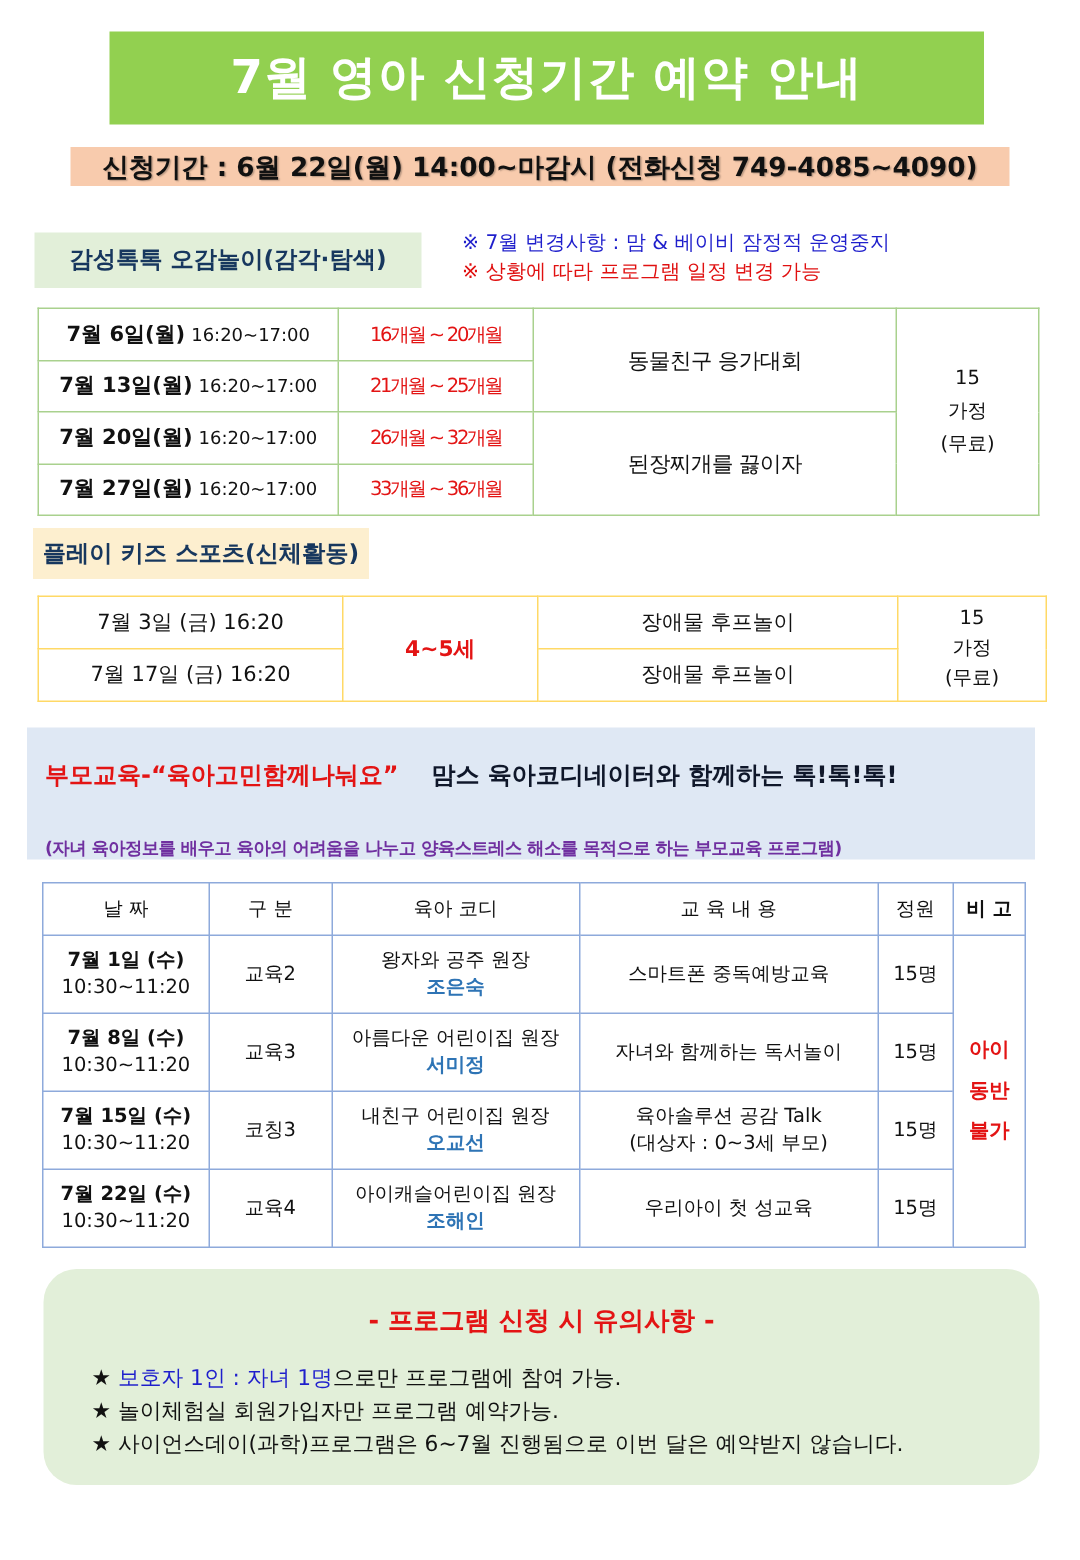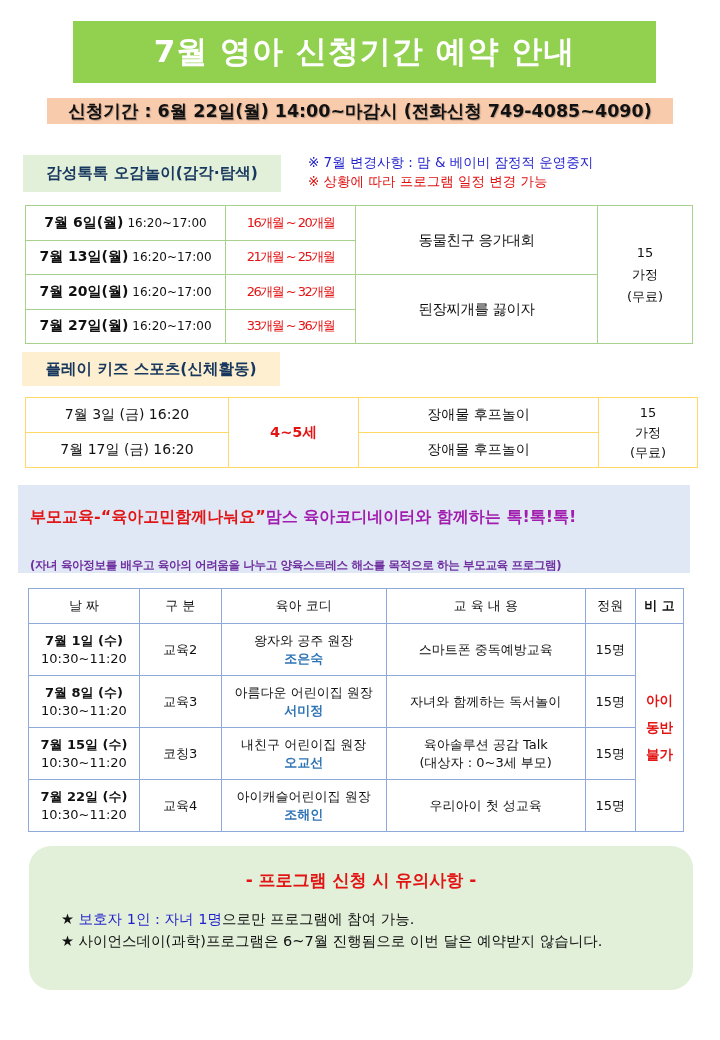--- a/index.html
+++ b/index.html
@@ -14,21 +14,21 @@
   .title-banner span { color: #fff; font-size: 31px; font-weight: bold; letter-spacing: 1px; }
 
   
   .period-bar { left: 47px; top: 98px; width: 626px; height: 26px; background: #f8cbad;
     display: flex; align-items: center; justify-content: center; }
   .period-bar span { font-size: 17.5px; font-weight: bold; color: #111; text-shadow: 1px 1px 1px rgba(0,0,0,0.25); }
 
   
   .section-label { display: flex; align-items: center; justify-content: center; font-weight: bold; color: #17375e; }
   .sec1 { left: 23px; top: 155px; width: 258px; height: 37px; background: #e2efd9; font-size: 15.5px; }
-  .sec2 { left: 22px; top: 352px; width: 258px; height: 34px; background: #fdefcf; font-size: 15.5px; }
+  .sec2 { left: 22px; top: 352px; width: 224px; height: 34px; background: #fdefcf; font-size: 15.5px; }
 
   .notes { left: 308px; top: 153px; font-size: 13.5px; line-height: 19px; }
   .note-blue { color: #1f1fcc; }
   .note-red { color: #e01010; }
 
   
   table { border-collapse: collapse; position: absolute; table-layout: fixed; }
   td, th { text-align: center; vertical-align: middle; }
 
   .t1 { left: 25px; top: 205px; width: 667px; }
@@ -41,21 +41,21 @@
 
   .t2 { left: 25px; top: 397px; width: 672px; }
   .t2 td { border: 1.5px solid #ffd966; height: 35px; font-size: 14px; }
   .t2 .age2 { color: #e31414; font-weight: bold; font-size: 14.5px; }
   .t2 .cap { font-size: 13px; line-height: 20px; }
 
   
   .parent-banner { left: 18px; top: 485px; width: 672px; height: 88px; background: #dfe8f4; }
   .pb-line1 { position: absolute; left: 12px; top: 22px; font-size: 16px; font-weight: bold; white-space: nowrap; }
   .pb-red { color: #e31414; }
-  .pb-black { color: #a21caf; }
+  .pb-black { color: #0f172a; margin-left: 22px; }
   .pb-line2 { position: absolute; left: 12px; top: 73px; font-size: 11.6px; font-weight: bold; color: #7030a0; white-space: nowrap; letter-spacing: -0.4px; }
 
   .t3 { left: 28px; top: 588px; width: 656px; }
   .t3 td, .t3 th { border: 1.5px solid #8eaadb; font-size: 13px; }
   .t3 th { height: 35px; font-weight: normal; }
   .t3 td { height: 52px; line-height: 18px; }
   .t3 .d b { font-size: 13px; }
   .t3 .coach-name { color: #2e74b5; font-weight: bold; }
   .t3 .note-red-bold { color: #e31414; font-weight: bold; font-size: 13.5px; line-height: 27px; }
 
@@ -222,15 +222,16 @@
         </td>
     <td>15명</td>
   </tr>
 </tbody>
   </table>
 
 <div class="abs caution">
   <div class="caution-title">-   프로그램 신청 시 유의사항 -</div>
   <ul class="caution-list">
     <li><span>★</span> <span class="blue">보호자 1인 : 자녀 1명</span><span>으로만 프로그램에 참여 가능.</span></li>
+    <li><span>★</span> <span>놀이체험실 회원가입자만 프로그램 예약가능.</span></li>
     <li><span>★</span> <span>사이언스데이(과학)프로그램은 6~7월 진행됨으로 이번 달은 예약받지 않습니다.</span></li>
   </ul>
 </div>
 
 </body></html>

